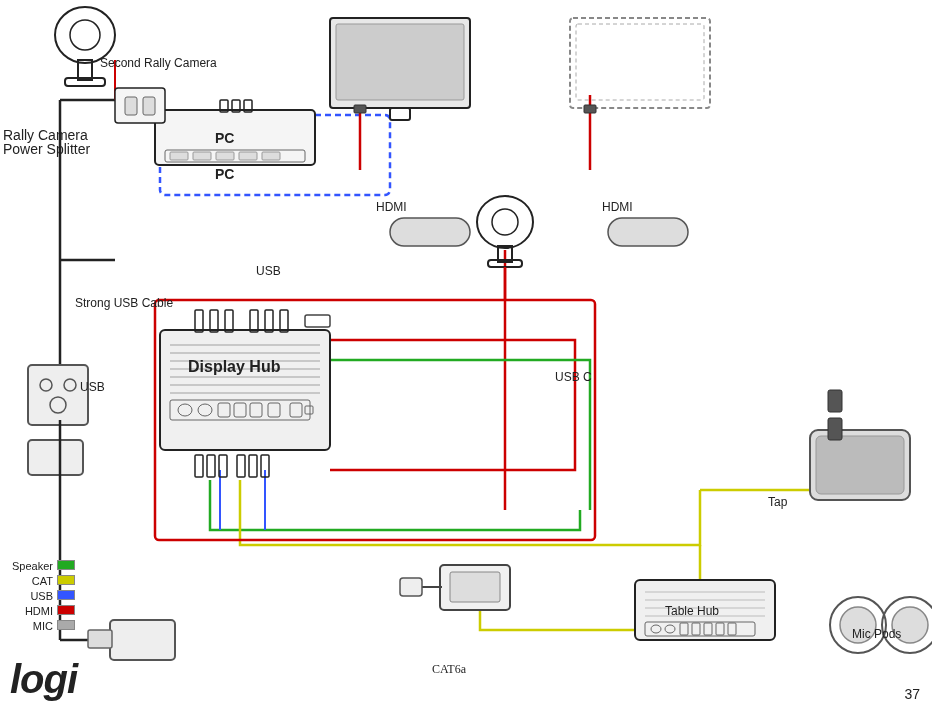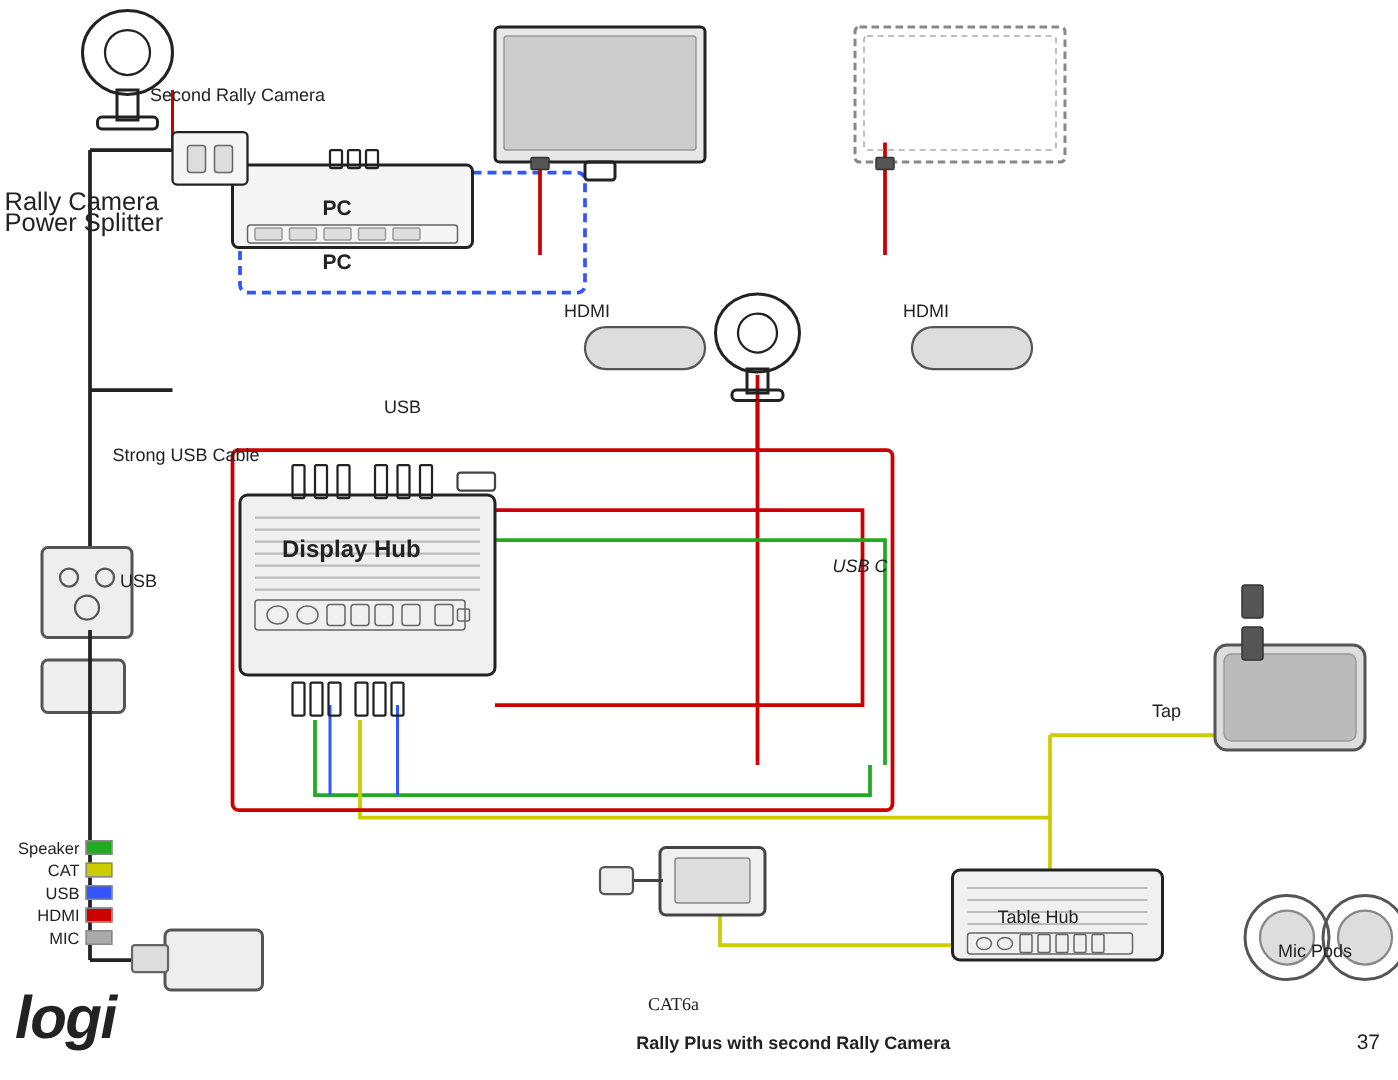--- a/index.html
+++ b/index.html
@@ -247,37 +247,37 @@
     <rect x="88" y="630" width="24" height="18" rx="2" fill="#ddd" stroke="#666" stroke-width="1.5"></rect>
 
     <rect x="155" y="300" width="440" height="240" rx="4" fill="none" stroke="#cc0000" stroke-width="2.5"></rect>
 
     <line x1="505" y1="267" x2="505" y2="300" stroke="#cc0000" stroke-width="2.5"></line>
 
   </svg>
 
   <div class="label" style="left:100px; top:16px;">Second Rally Camera</div>
 
-  <div class="label" style="left:3px; top:88px; font-size:17px; line-height:14px;">Rally Camera<br>Power Splitter</div>
+  <div class="label" style="left:3px; top:88px; font-size:14px; line-height:14px;">Rally Camera<br>Power Splitter</div>
 
   <div class="label" style="left:376px; top:160px;">HDMI</div>
 
   <div class="label" style="left:602px; top:160px;">HDMI</div>
 
   <div class="label" style="left:256px; top:224px;">USB</div>
 
   <div class="label" style="left:75px; top:256px;">Strong USB Cable</div>
 
   <div class="label" style="left:188px; top:318px; font-size:16px; font-weight:bold;">Display Hub</div>
 
   <div class="label" style="left:80px; top:340px;">USB</div>
 
-  <div class="label" style="left:555px; top:330px;font-style:italic;">USB C</div>
-
-  <div class="label" style="left:768px; top:427px;">Tap</div>
+  <div class="label" style="left:555px; top:330px;">USB C</div>
+
+  <div class="label" style="left:768px; top:455px;">Tap</div>
 
   <div class="label" style="left:665px; top:564px;">Table Hub</div>
 
   <div class="label" style="left:432px; top:622px;font-family:Liberation Serif, serif;">CAT6a</div>
 
   <div class="label" style="left:852px; top:587px;">Mic Pods</div>
 
   <div class="label" style="left:215px; top:126px; font-size:14px; font-weight:bold;">PC</div>
 
   <div class="legend-area">
@@ -298,17 +298,16 @@
       <div class="legend-swatch" style="background:#cc0000;"></div>
     </div>
     <div class="legend-row">
       <span class="legend-label">MIC</span>
       <div class="legend-swatch" style="background:#aaaaaa;"></div>
     </div>
   </div>
 
   <div class="logi-logo">logi</div>
 
-  <div class="caption">Rally Plus with second Rally Camera</div>
 
   <div class="page-num">37</div>
 
 </div>
 
 </body></html>

